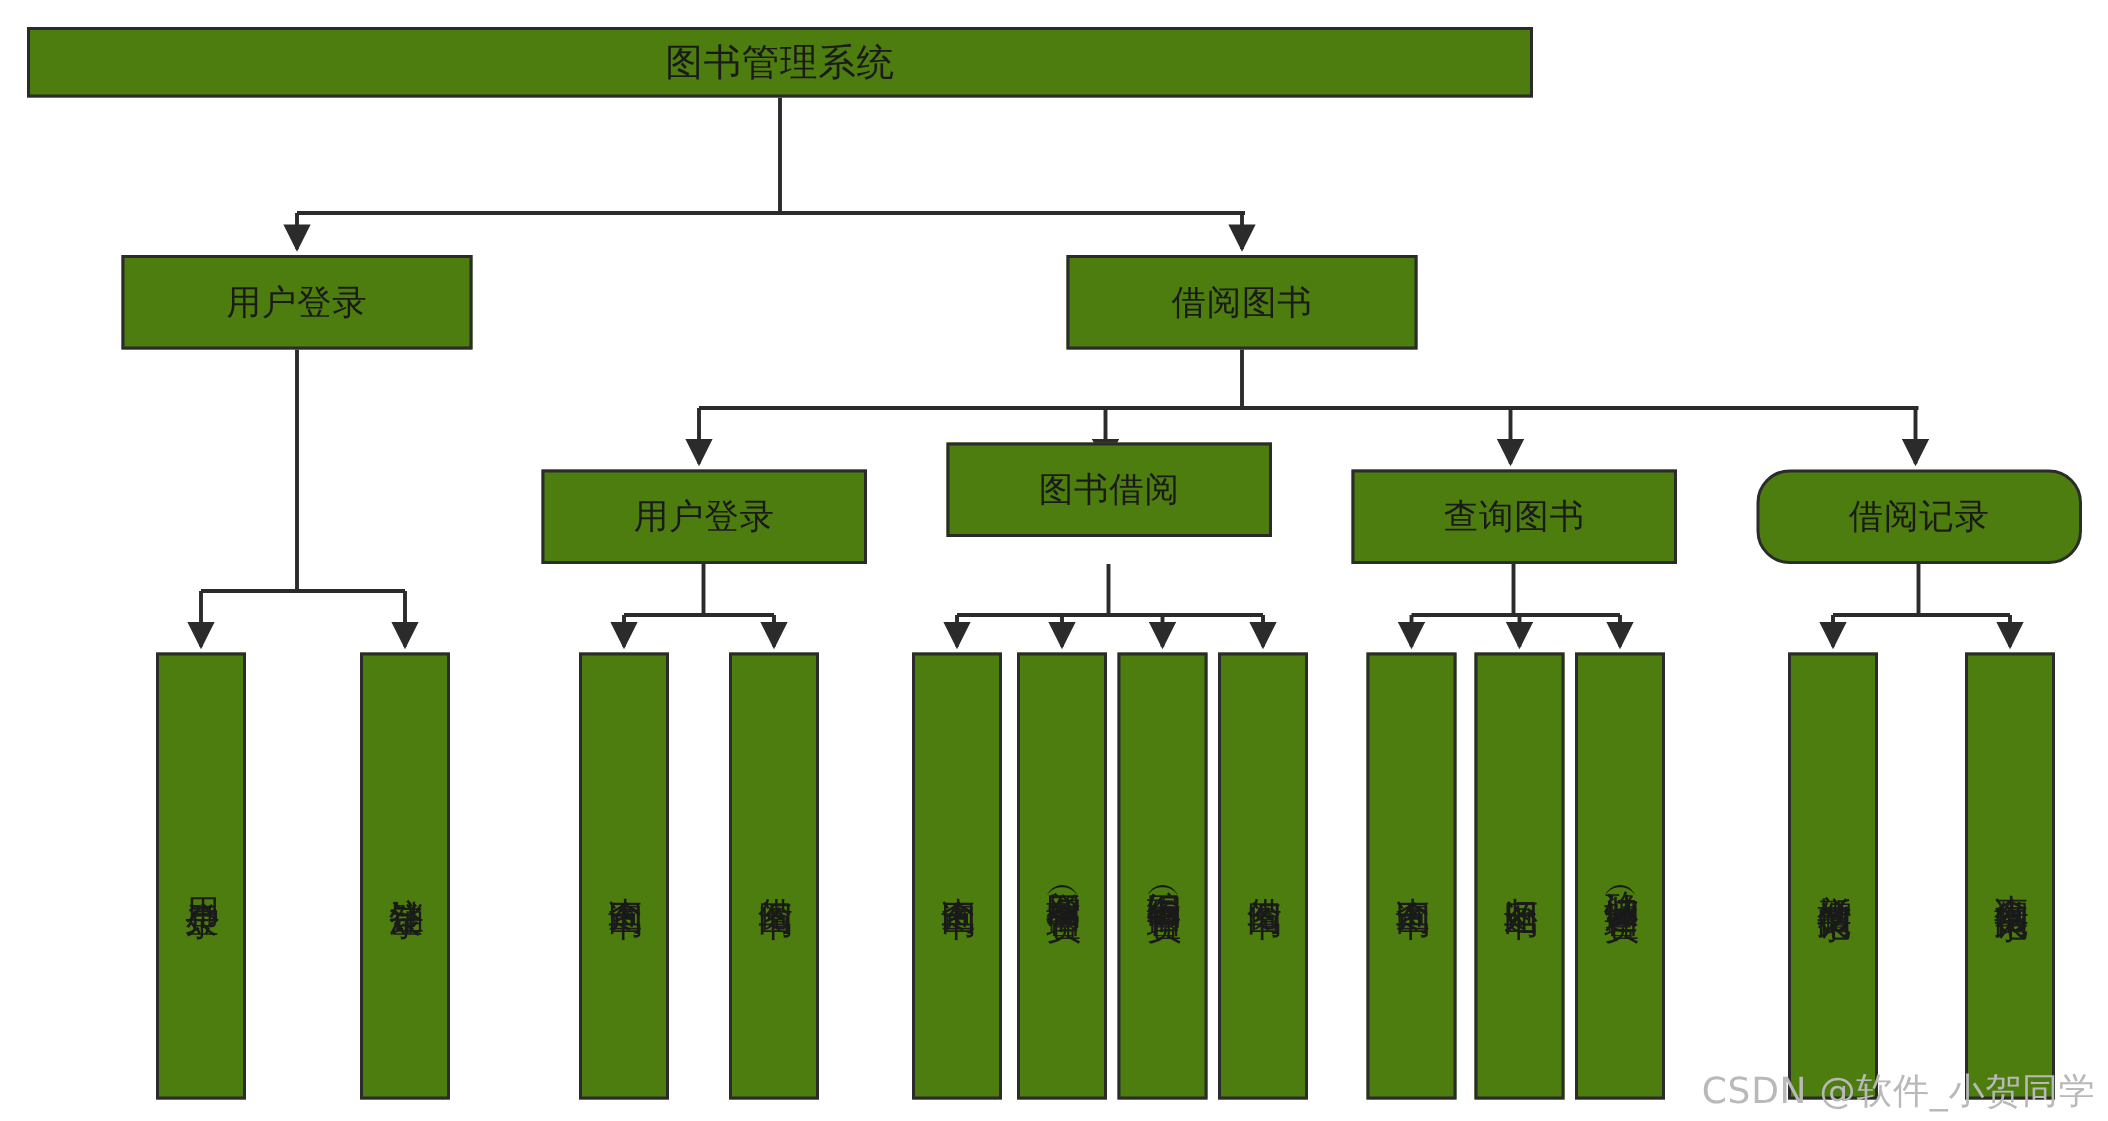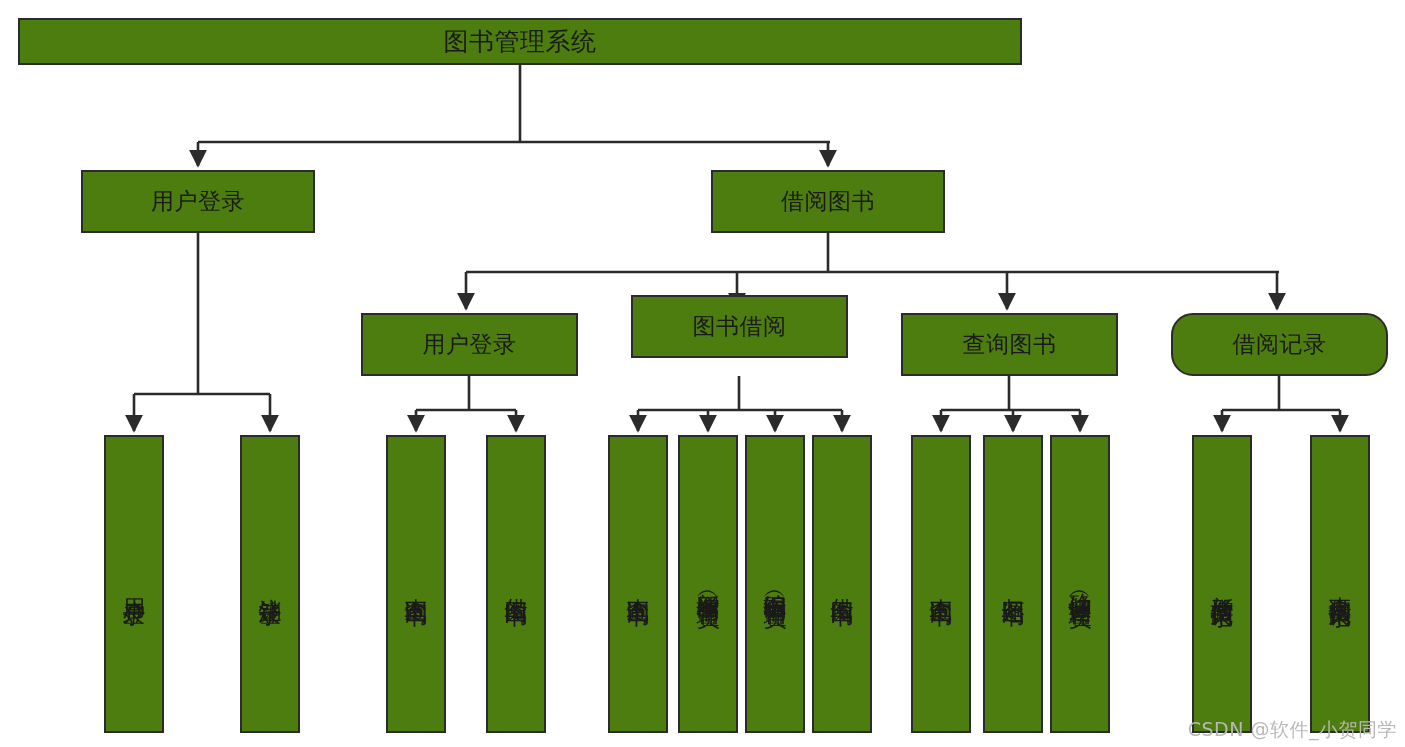--- a/index.html
+++ b/index.html
@@ -50,21 +50,21 @@
     text-orientation: upright;
     font-size: 23px;
     line-height: 1.18;
     letter-spacing: 2px;
     white-space: nowrap;
   }
   .watermark {
     position: absolute;
     right: 8px;
     bottom: 4px;
-    font-size: 19px;
+    font-size: 24px;
     color: #b9b9b9;
     white-space: nowrap;
     letter-spacing: 0.5px;
     margin-top: 24px;
   }
 </style>
 </head>
 <body>
 
 <div id="canvas">

